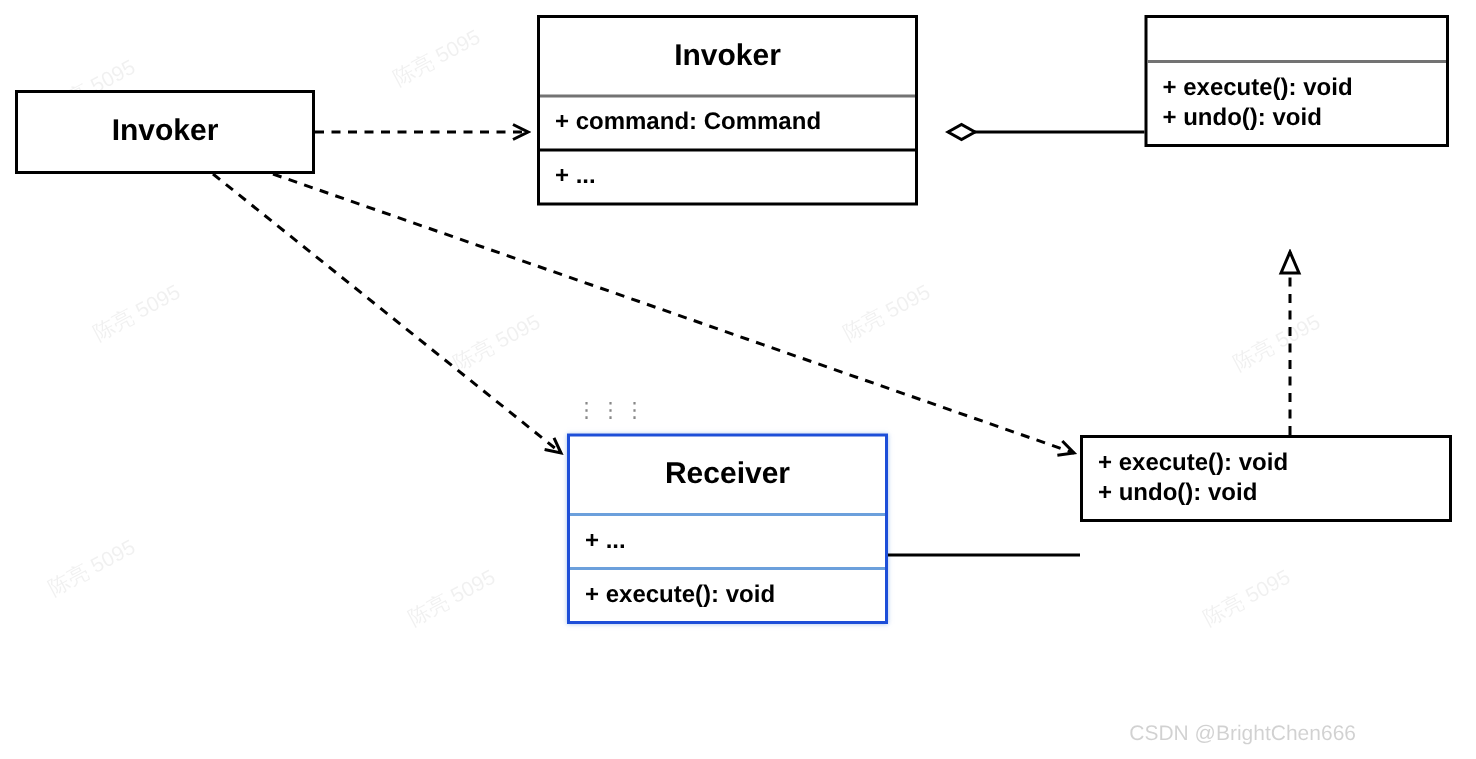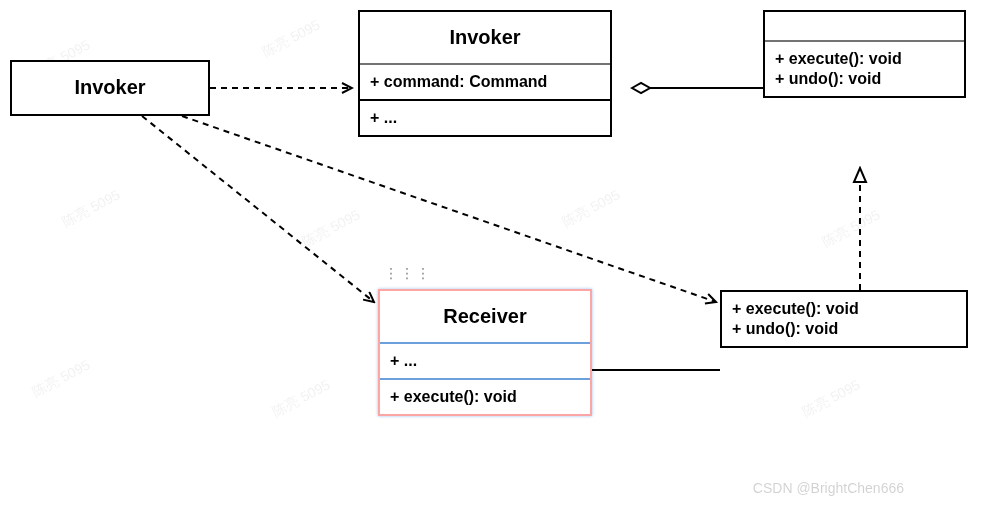--- a/index.html
+++ b/index.html
@@ -12,21 +12,21 @@
     position: relative;
     overflow: hidden;
   }
   .uml-box {
     position: absolute;
     background: #ffffff;
     border: 2px solid #000000;
     box-sizing: border-box;
   }
   .uml-box.selected {
-    border: 2px solid #fca5a5;
+    border: 2px solid #1d4ed8;
     box-shadow: 0 0 3px rgba(100,150,220,0.6);
   }
   .uml-title {
     font-weight: bold;
     font-size: 20px;
     text-align: center;
     padding: 14px 8px;
     border-bottom: 2px solid #737373;
     box-sizing: border-box;
   }

